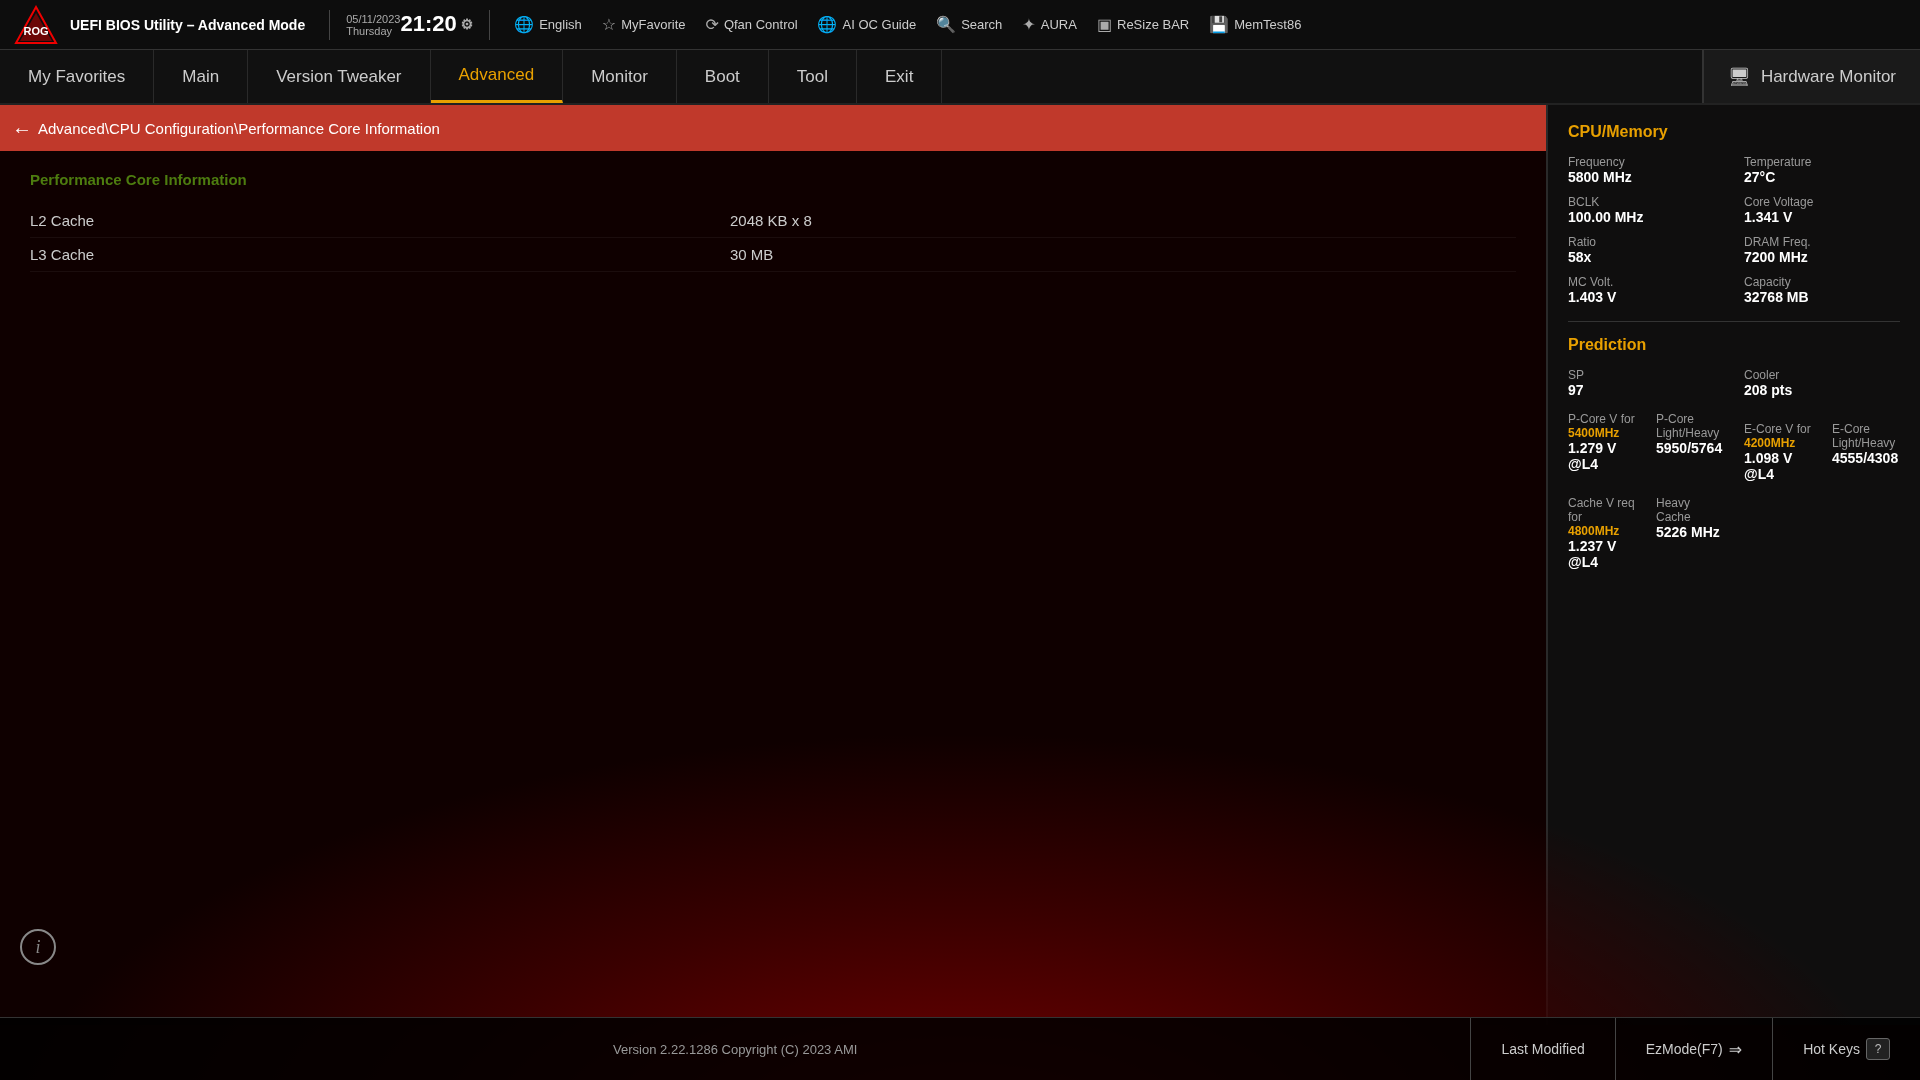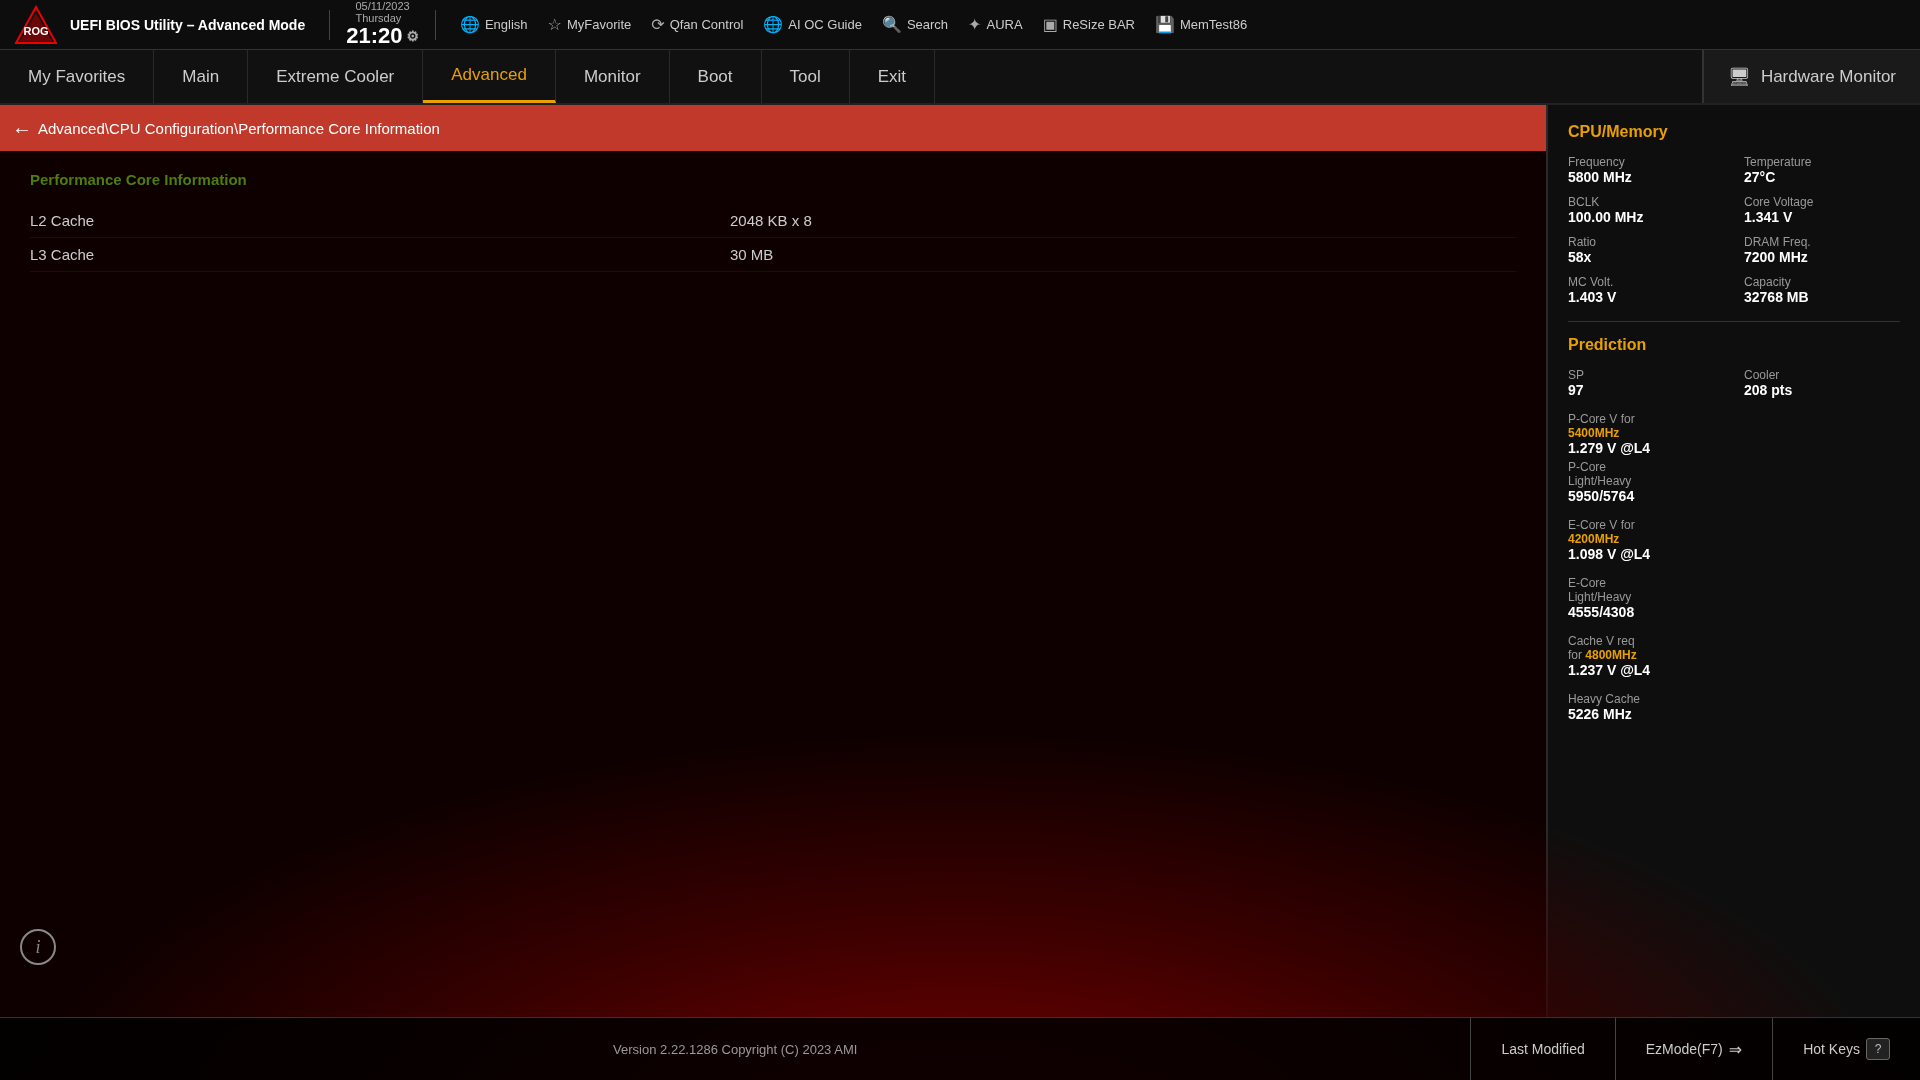--- a/index.html
+++ b/index.html
@@ -55,21 +55,21 @@
     }
 
     .header-divider {
       width: 1px;
       height: 30px;
       background: #444;
     }
 
     .datetime-area {
       display: flex;
-      flex-direction: column;
+      flex-direction: row;
       align-items: center;
       color: #aaa;
       font-size: 11px;
       font-family: Arial, sans-serif;
     }
 
     .datetime-time {
       font-size: 22px;
       color: #fff;
       font-weight: bold;
@@ -416,21 +416,21 @@
 </div>
 
 <div class="nav-bar">
   <div class="nav-tab">
     <span>My Favorites</span>
   </div>
   <div class="nav-tab">
     <span>Main</span>
   </div>
   <div class="nav-tab">
-    <span>Extreme Cooler</span>
+    <span>Version Tweaker</span>
   </div>
   <div class="nav-tab active">
     <span>Advanced</span>
   </div>
   <div class="nav-tab">
     <span>Monitor</span>
   </div>
   <div class="nav-tab">
     <span>Boot</span>
   </div>
@@ -522,21 +522,21 @@
         <div class="pred-item-label">SP</div>
         <div class="pred-item-value">97</div>
       </div>
       <div>
         <div class="pred-item-label">Cooler</div>
         <div class="pred-item-value">208 pts</div>
       </div>
     </div>
 
     <div style="margin-top:14px;">
-      <div style="display:grid;grid-template-columns:1fr;gap:4px 20px;">
+      <div style="display:grid;grid-template-columns:1fr 1fr 1fr 1fr;gap:4px 20px;">
         <div>
           <div class="pred-item-label">P-Core V for</div>
           <div class="pred-item-label"><span class="pred-highlight">5400MHz</span></div>
           <div class="pred-item-value">1.279 V @L4</div>
         </div>
         <div>
           <div class="pred-item-label">P-Core</div>
           <div class="pred-item-label">Light/Heavy</div>
           <div class="pred-item-value">5950/5764</div>
         </div>

